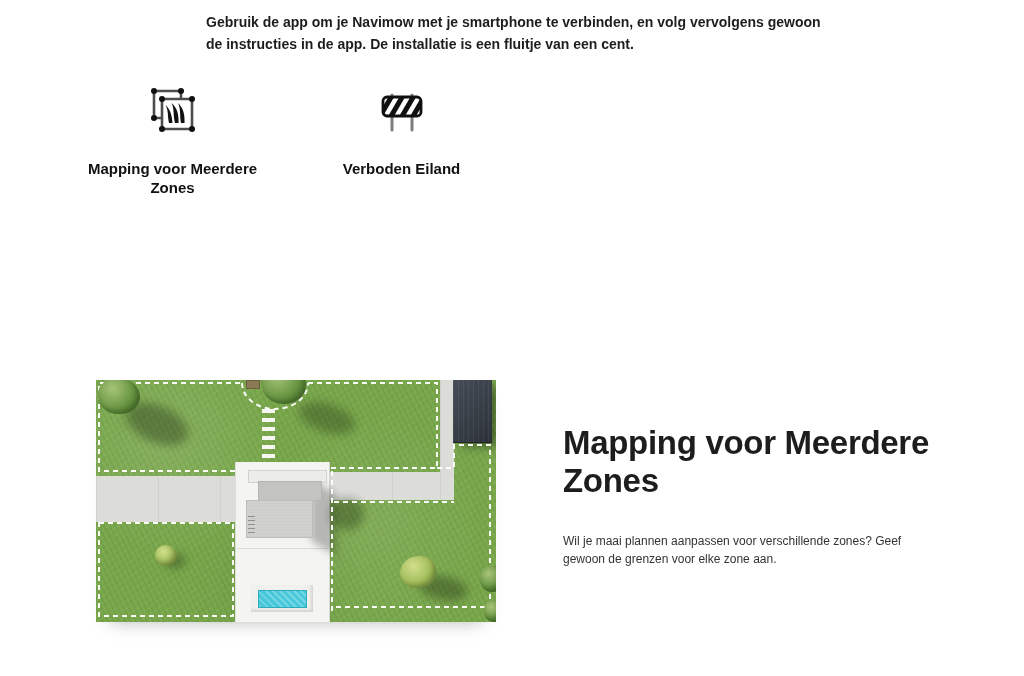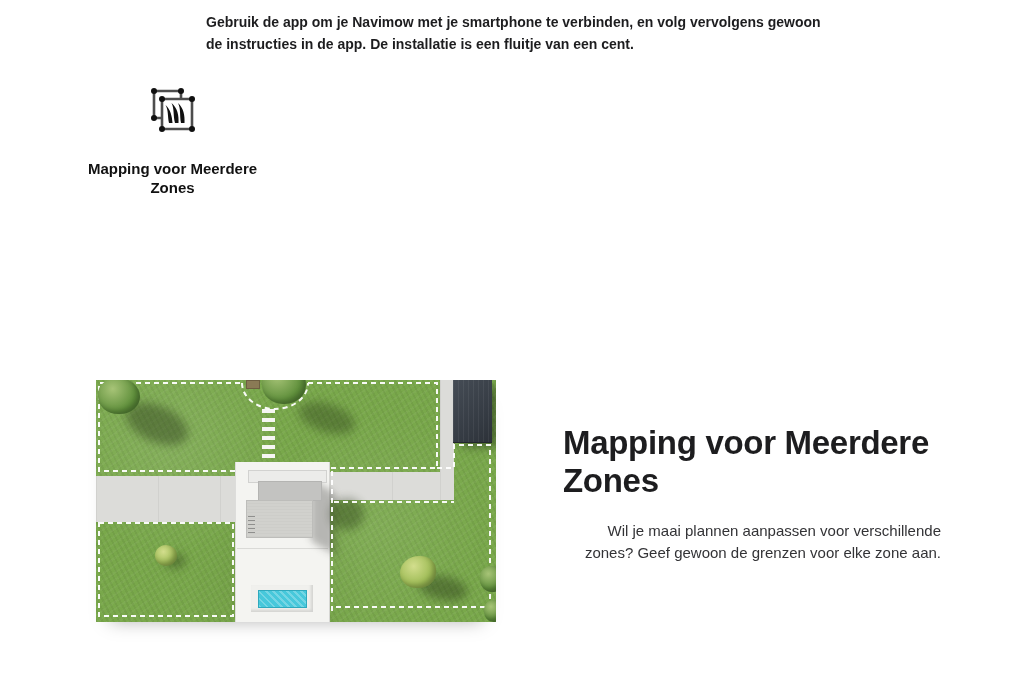--- a/index.html
+++ b/index.html
@@ -15,21 +15,21 @@
   .features { position:absolute; left:58px; top:86px; width:916px; display:flex; }
   .feature { width:229px; display:flex; flex-direction:column; align-items:center; cursor:pointer; }
   .feature .ficon { height:50px; display:flex; align-items:center; justify-content:center; }
   .feature .flabel { margin-top:24px; font-size:15px; font-weight:700; text-align:center;
                      line-height:1.25; max-width:182px; color:#111; }
 
   
   .section-text { position:absolute; left:563px; top:424px; width:380px; }
   .section-title { font-size:33px; font-weight:700; line-height:1.15; letter-spacing:-.3px;
                    color:#1d1d1f; max-width:372px; }
-  .section-desc { margin-top:20px; font-size:15px; line-height:1.5; color:#333336; max-width:378px;text-align:right; }
+  .section-desc { margin-top:32px; font-size:12px; line-height:1.5; color:#333336; max-width:378px; }
 
   
   .garden { position:absolute; left:96px; top:380px; width:400px; height:242px;
             overflow:hidden; background:#e9e9e7;
             box-shadow:0 12px 18px -14px rgba(0,0,0,.35); }
   .garden * { position:absolute; }
   .grass { left:0; top:0; width:100%; height:100%;
            background-color:#79a84b;
            background-image:
              radial-gradient(circle at 18% 25%, rgba(255,255,255,.10), transparent 30%),
@@ -121,20 +121,42 @@
           <path d="M21,37 C19.5,30 20.5,24 17.5,19 C22.5,23.5 24,30 24.5,37 Z"></path>
           <path d="M27,37 C25,29.5 26.5,23 23.5,17 C29.5,22 31,29.5 30.5,37 Z"></path>
           <path d="M33,37 C31.5,29.5 33,23 30,17 C35.5,22 37,29.5 36.5,37 Z"></path>
         </g>
       </svg>
     </div>
     <div class="flabel">Mapping voor Meerdere Zones</div>
   </div>
 
 
+  <div class="feature">
+    <div class="ficon">
+      <svg class="icon" width="50" height="46" viewBox="0 0 50 46">
+        <line x1="15" y1="7" x2="15" y2="42" stroke="#7d7d7d" stroke-width="3" stroke-linecap="round"></line>
+        <line x1="35" y1="7" x2="35" y2="42" stroke="#7d7d7d" stroke-width="3" stroke-linecap="round"></line>
+        <defs>
+            <clipPath id="barclip">
+              <rect x="6" y="9" width="38" height="19" rx="4"></rect>
+            </clipPath>
+          </defs>
+        <rect x="6" y="9" width="38" height="19" rx="4" fill="#ffffff"></rect>
+        <g clip-path="url(#barclip)" stroke="#101010" stroke-width="5">
+          <line x1="2" y1="30" x2="16" y2="6"></line>
+          <line x1="13" y1="30" x2="27" y2="6"></line>
+          <line x1="24" y1="30" x2="38" y2="6"></line>
+          <line x1="35" y1="30" x2="49" y2="6"></line>
+        </g>
+        <rect x="6" y="9" width="38" height="19" rx="4" fill="none" stroke="#101010" stroke-width="2.8"></rect>
+      </svg>
+    </div>
+    <div class="flabel">Verboden Eiland</div>
+  </div>
 
 
 </div>
 
 <div class="garden">
   <div class="grass"></div>
 
   <div class="path-gray path-left"></div>
   <div class="path-gray path-right"></div>
   <div class="path-gray driveway"></div>

